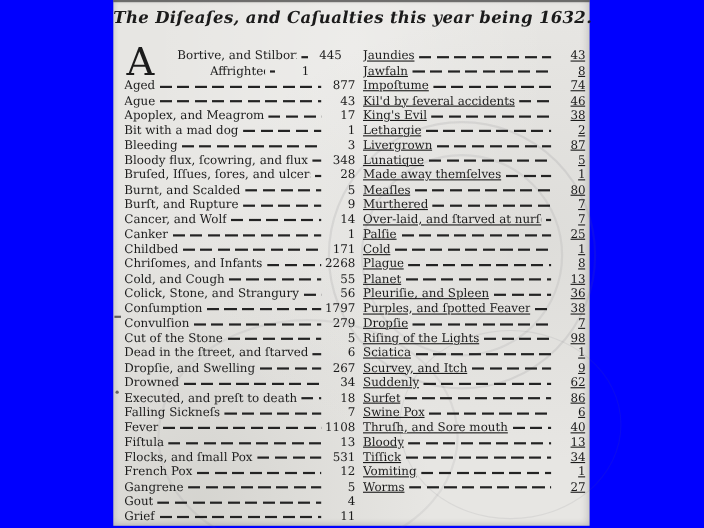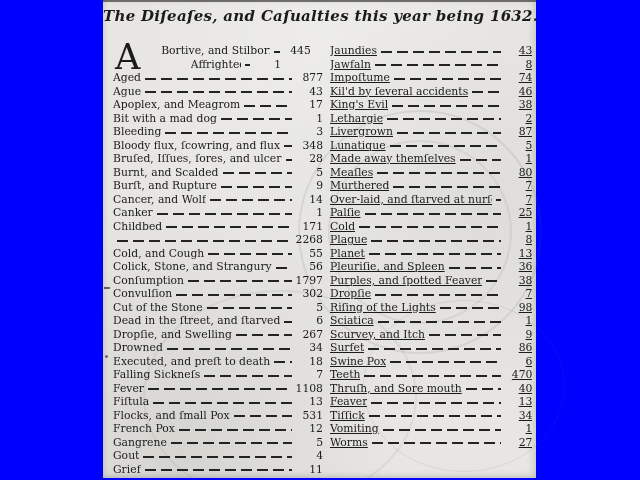--- a/index.html
+++ b/index.html
@@ -128,20 +128,21 @@
               <span class="cause">Canker</span>
               <span class="leader"></span>
               <span class="count">1</span>
             </div>
             <div class="row">
               <span class="cause">Childbed</span>
               <span class="leader"></span>
               <span class="count">171</span>
             </div>
             <div class="row">
+              <span class="cause">Chriſomes, and Infants</span>
               <span class="leader"></span>
               <span class="count">2268</span>
             </div>
             <div class="row">
               <span class="cause">Cold, and Cough</span>
               <span class="leader"></span>
               <span class="count">55</span>
             </div>
             <div class="row">
               <span class="cause">Colick, Stone, and Strangury</span>
@@ -149,21 +150,21 @@
               <span class="count">56</span>
             </div>
             <div class="row">
               <span class="cause">Conſumption</span>
               <span class="leader"></span>
               <span class="count">1797</span>
             </div>
             <div class="row">
               <span class="cause">Convulſion</span>
               <span class="leader"></span>
-              <span class="count">302</span>
+              <span class="count">279</span>
             </div>
             <div class="row">
               <span class="cause">Cut of the Stone</span>
               <span class="leader"></span>
               <span class="count">5</span>
             </div>
             <div class="row">
               <span class="cause">Dead in the ſtreet, and ſtarved</span>
               <span class="leader"></span>
               <span class="count">6</span>
@@ -332,41 +333,41 @@
               <span class="cause">Sciatica</span>
               <span class="leader"></span>
               <span class="count">1</span>
             </div>
             <div class="row">
               <span class="cause">Scurvey, and Itch</span>
               <span class="leader"></span>
               <span class="count">9</span>
             </div>
             <div class="row">
+              <span class="cause">Suddenly</span>
+              <span class="leader"></span>
+              <span class="count">62</span>
+            </div>
+            <div class="row">
               <span class="cause">Surfet</span>
               <span class="leader"></span>
               <span class="count">86</span>
             </div>
             <div class="row">
               <span class="cause">Swine Pox</span>
               <span class="leader"></span>
               <span class="count">6</span>
             </div>
             <div class="row">
-              <span class="cause">Teeth</span>
-              <span class="leader"></span>
-              <span class="count">470</span>
-            </div>
-            <div class="row">
               <span class="cause">Thruſh, and Sore mouth</span>
               <span class="leader"></span>
               <span class="count">40</span>
             </div>
             <div class="row">
-              <span class="cause">Feaver</span>
+              <span class="cause">Bloody</span>
               <span class="leader"></span>
               <span class="count">13</span>
             </div>
             <div class="row">
               <span class="cause">Tiſſick</span>
               <span class="leader"></span>
               <span class="count">34</span>
             </div>
             <div class="row">
               <span class="cause">Vomiting</span>

